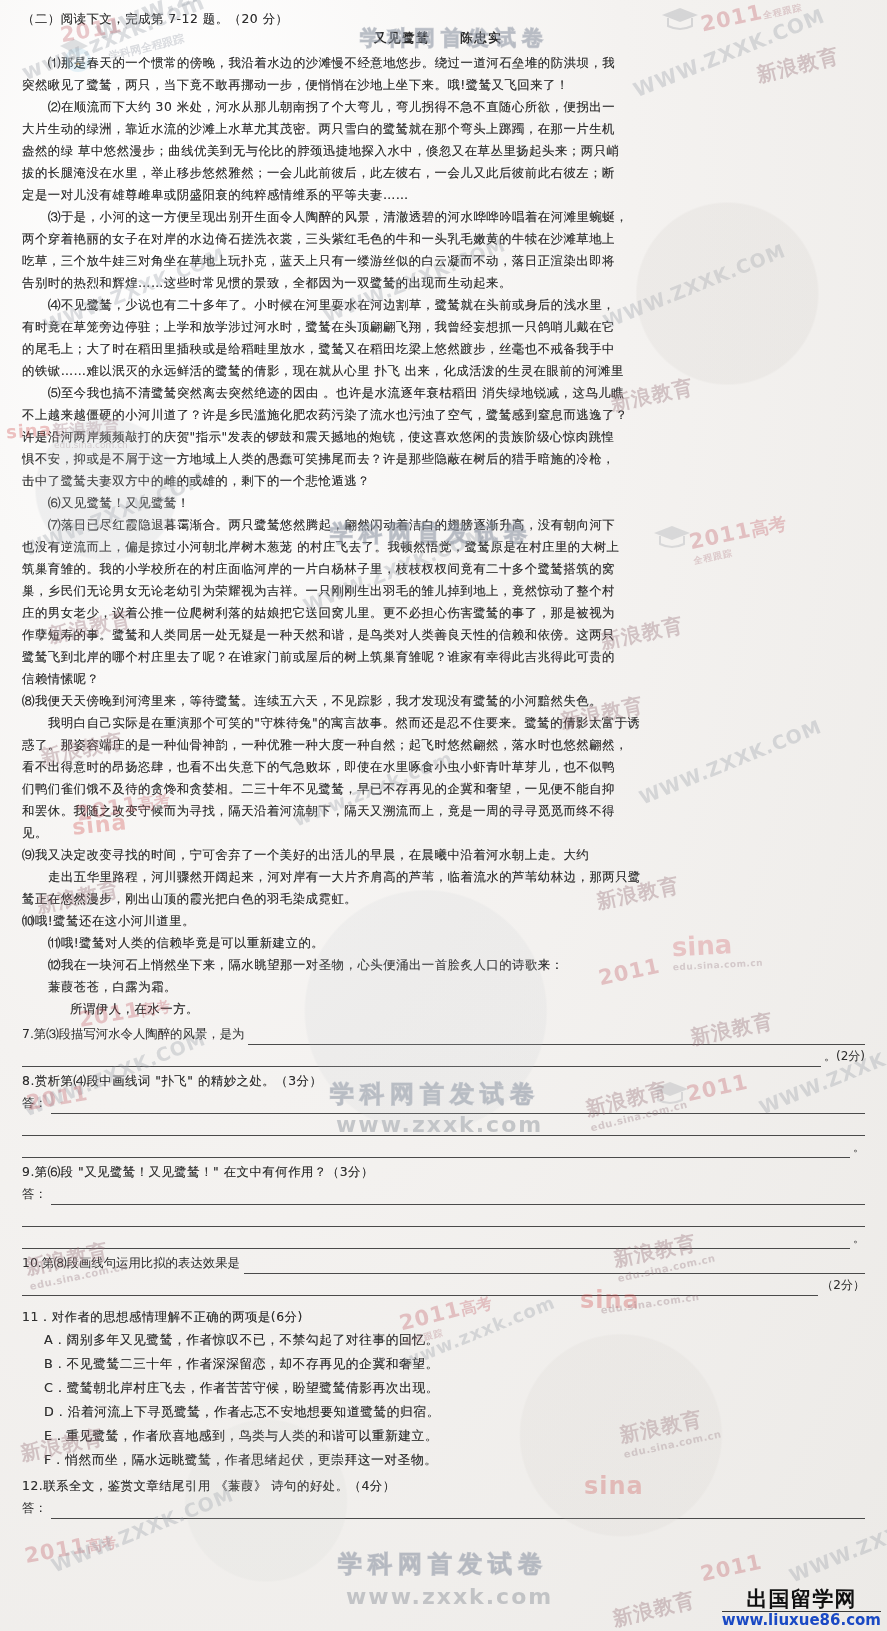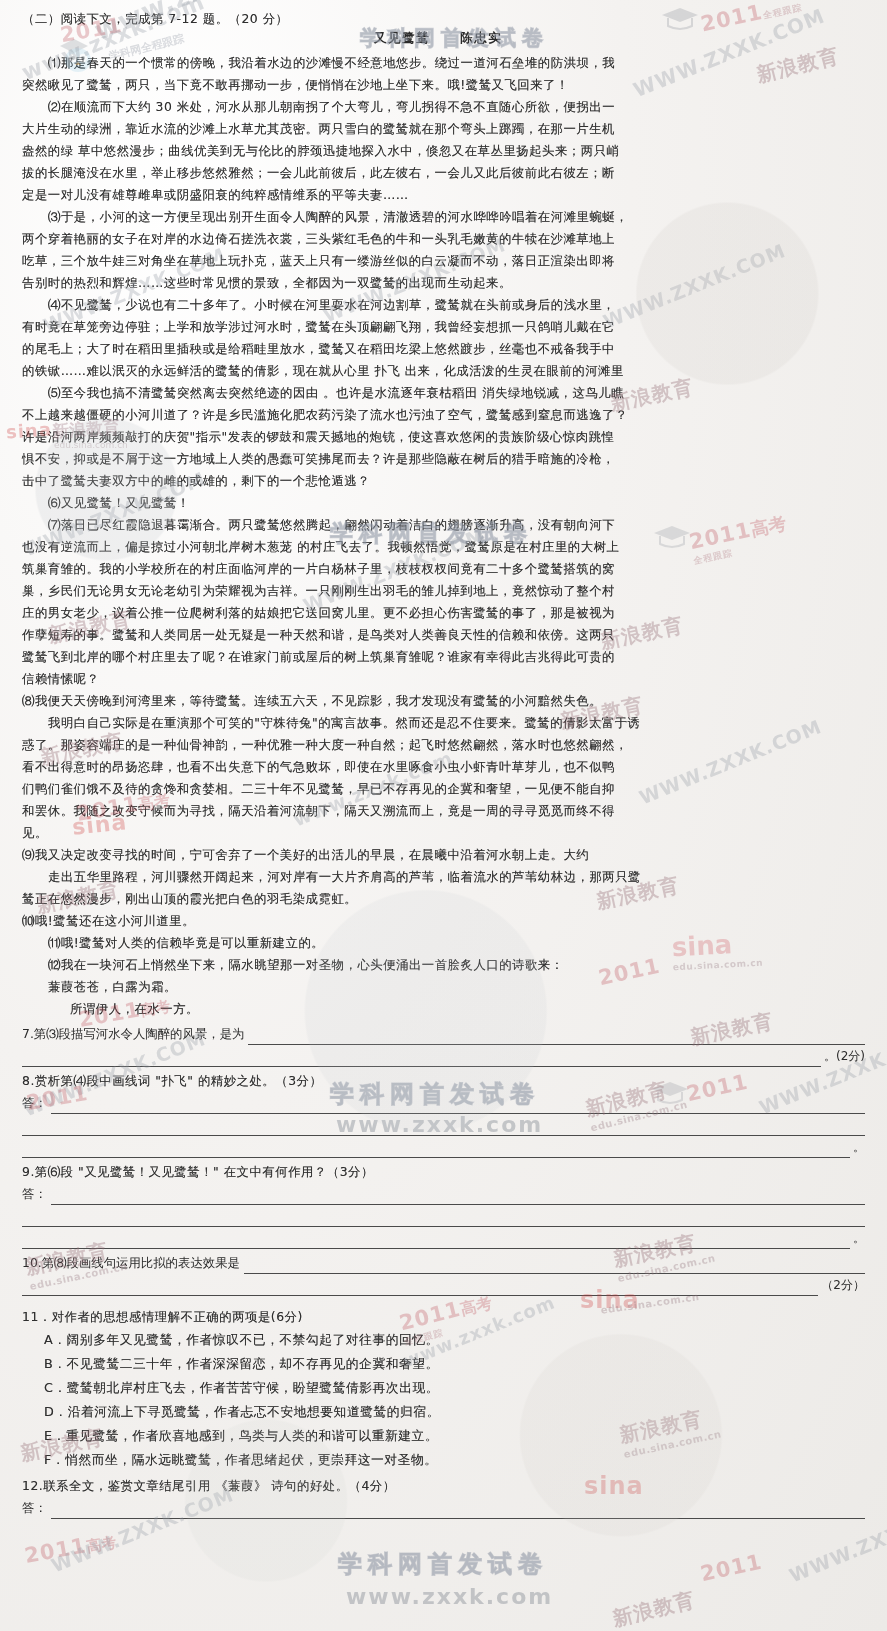--- a/index.html
+++ b/index.html
@@ -485,14 +485,19 @@
     <div class="line opt">F．悄然而坐，隔水远眺鹭鸶，作者思绪起伏，更崇拜这一对圣物。</div>
 
     <div class="line q">12.联系全文，鉴赏文章结尾引用 《蒹葭》 诗句的好处。（4分）</div>
     <div class="ansrow">
       <span class="lbl">答：</span>
       <span class="rule"></span>
     </div>
 
   </div>
 
+  <div id="liuxue">
+    <div class="cn">出国留学网</div>
+    <div class="bar"></div>
+    <div class="url">www.liuxue86.com</div>
+  </div>
 
 </div>
 
 </body></html>

